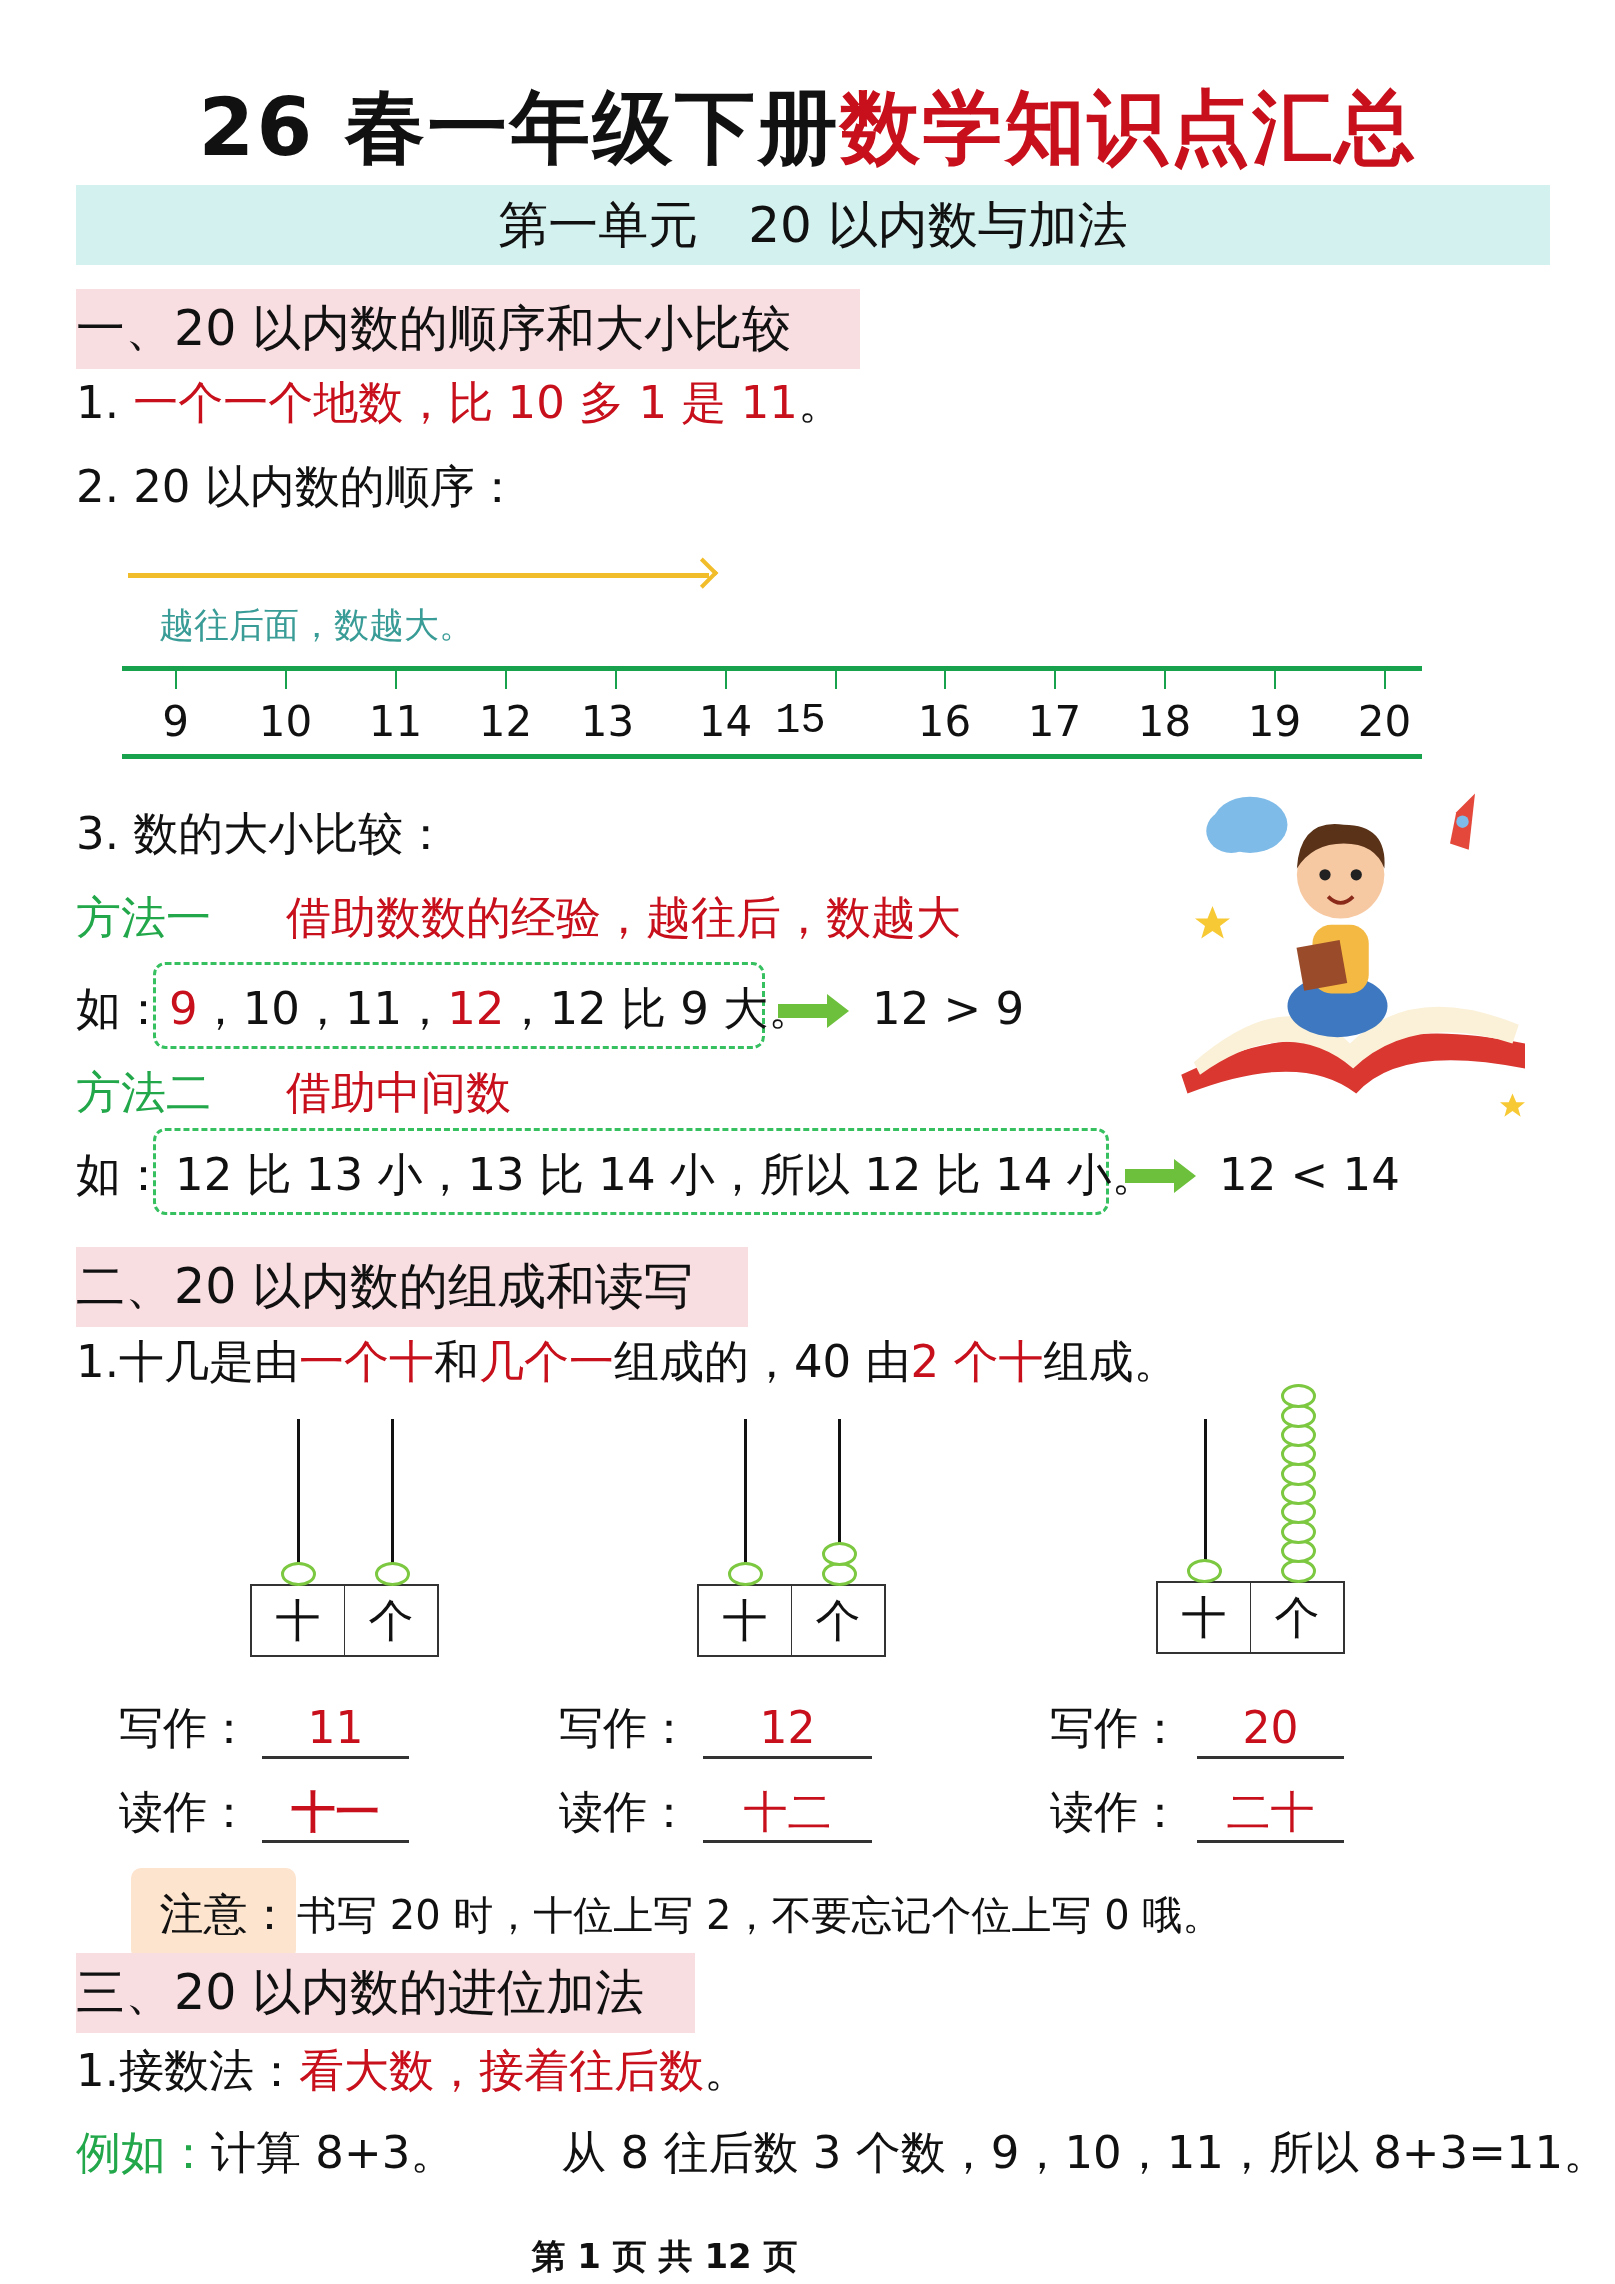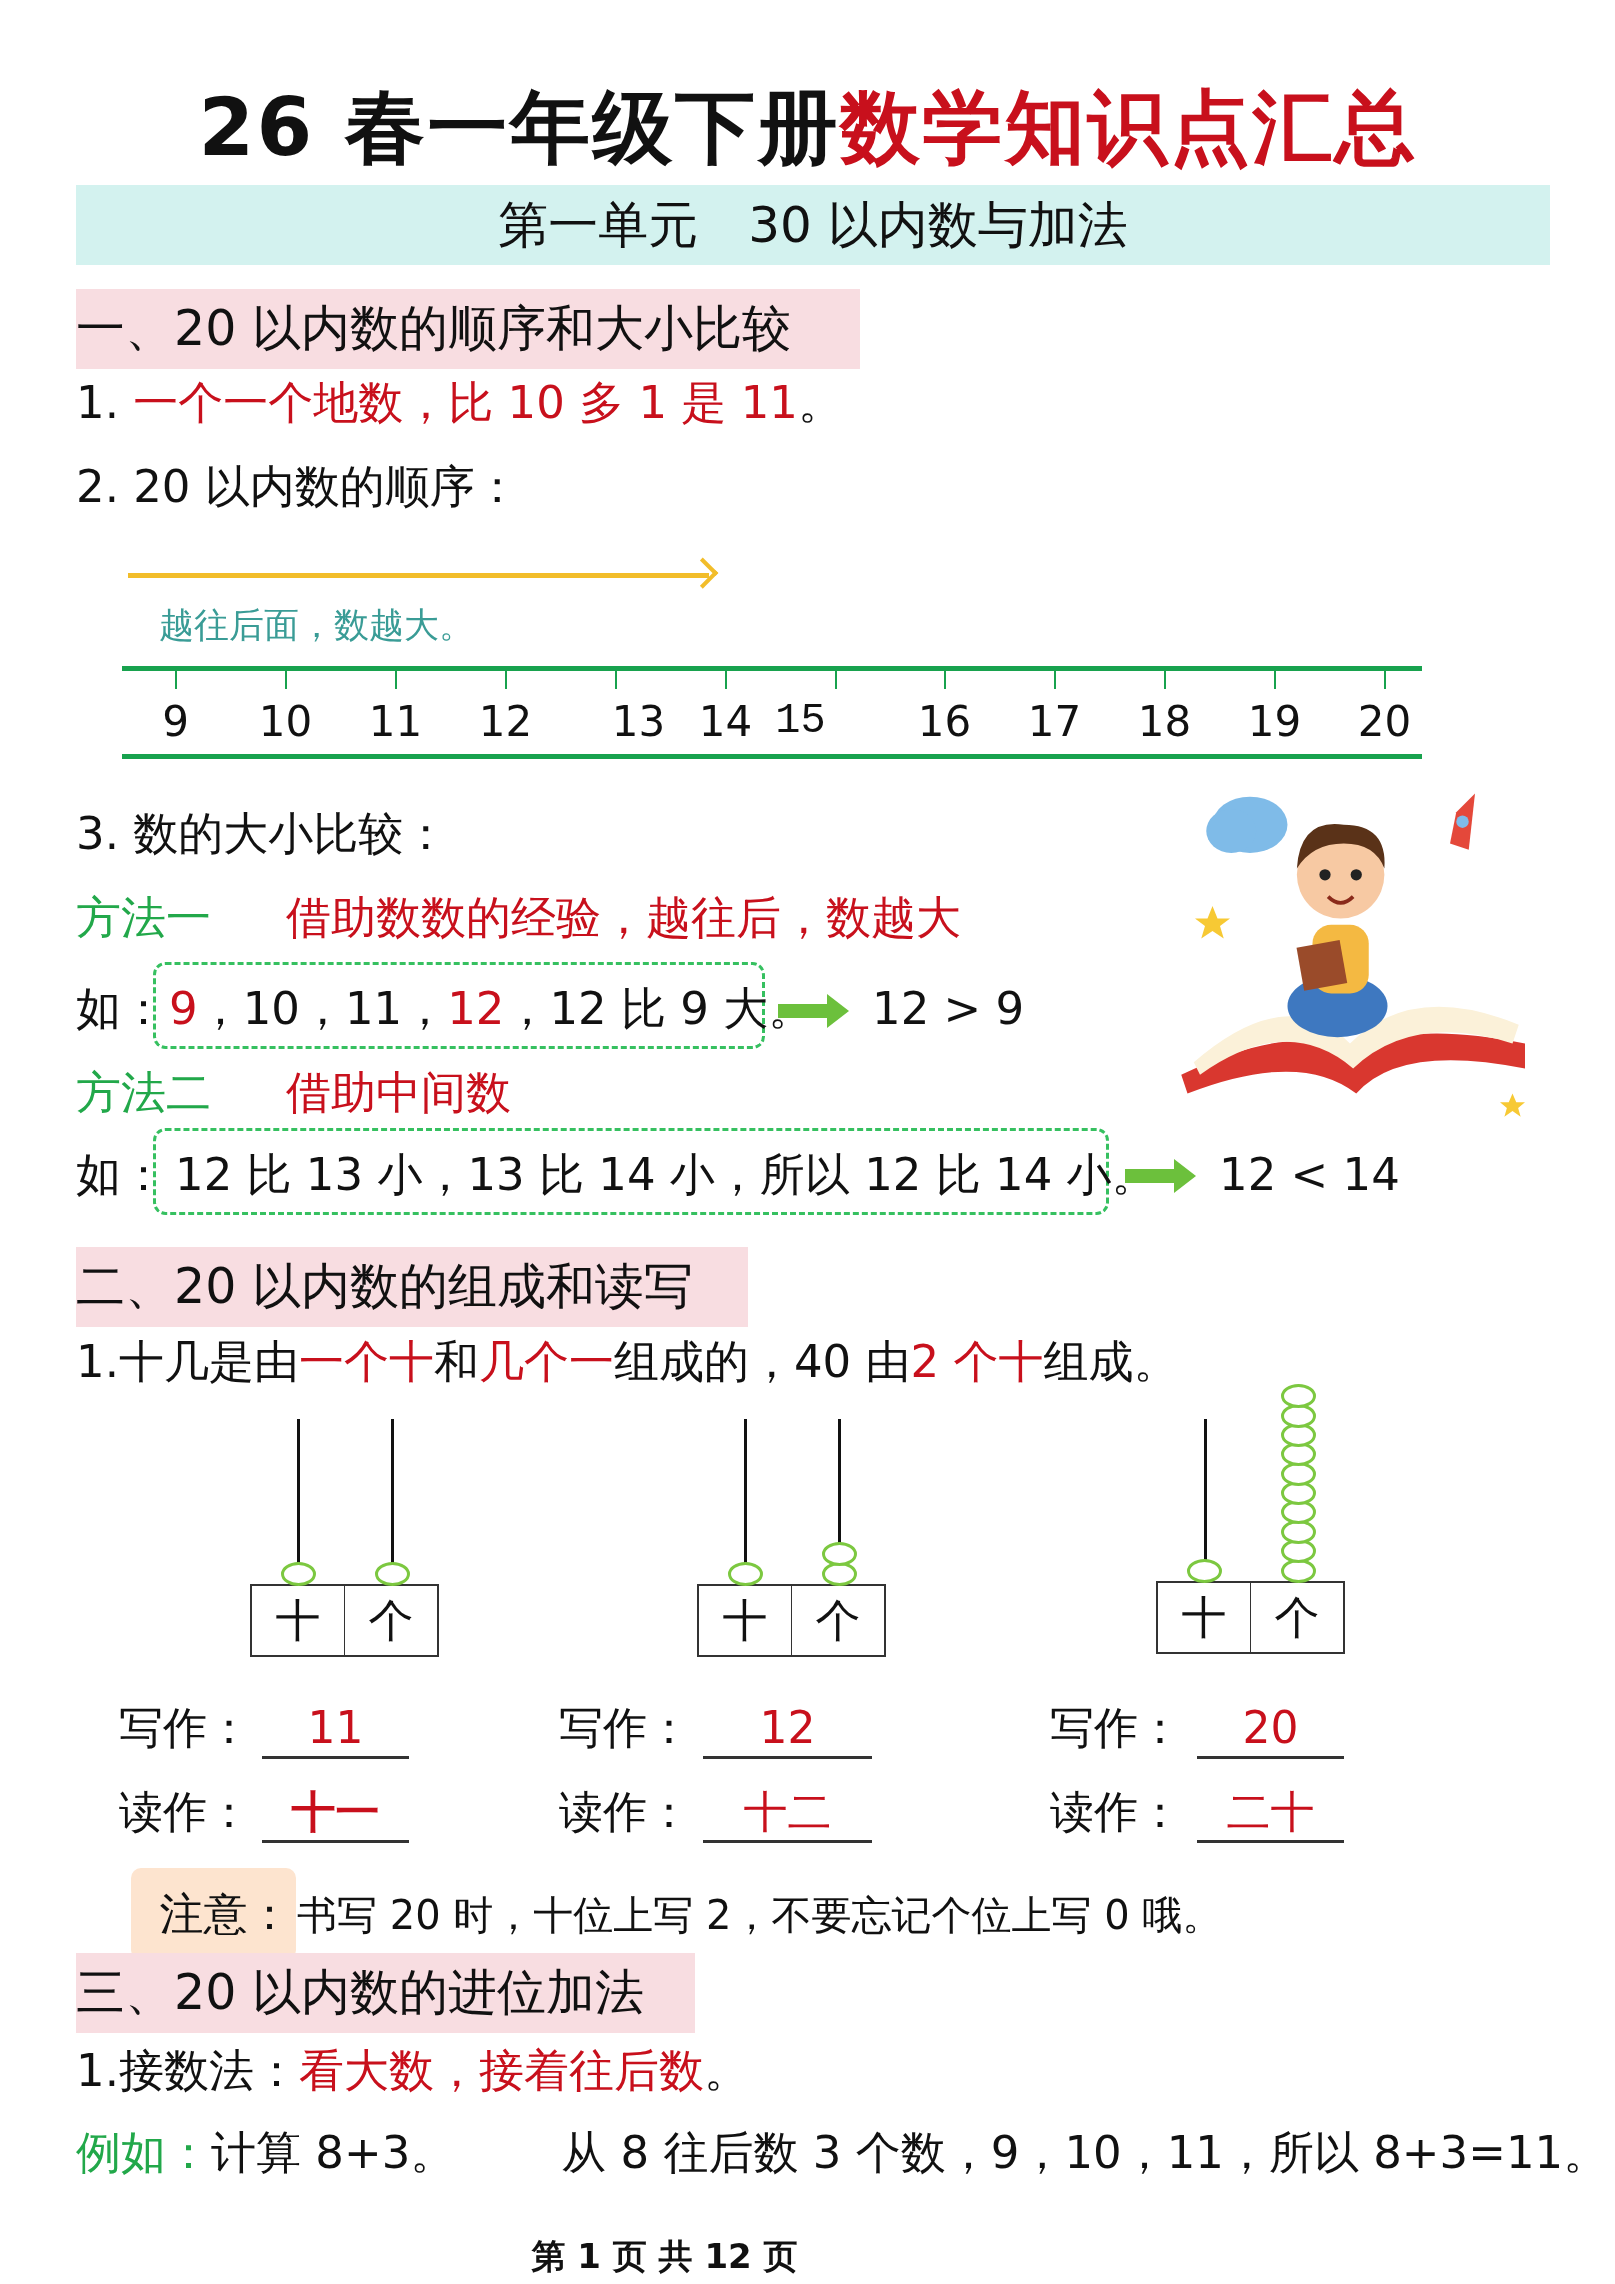--- a/index.html
+++ b/index.html
@@ -28,21 +28,21 @@
   .lbl{font-size:44px;line-height:62px;}
   .note-tag{background:#fde4cf;border-radius:10px;font-size:44px;text-align:center;}
 </style>
 </head>
 <body>
 
 <div class="abs title">
   <span>26 春一年级下册</span><span class="red">数学知识点汇总</span>
 </div>
 
-<div class="abs unit-bar">第一单元　30 以内数与加法</div>
+<div class="abs unit-bar">第一单元　20 以内数与加法</div>
 
 <div class="abs sec-head" style="top:289px;width:781px;">一、20 以内数的顺序和大小比较</div>
 
 <div class="abs line" style="top:372px;">
   <span>1. </span><span class="red">一个一个地数，比 10 多 1 是 11</span><span>。</span>
 </div>
 
 <div class="abs line" style="top:456px;">2. 20 以内数的顺序：</div>
 
 <div class="abs" style="left:128px;top:573px;width:581px;height:5px;background:#f2bd2a;"></div>
@@ -54,21 +54,21 @@
 <div id="nl">
     <div class="abs tick" style="left: 175px; top: 671px;"></div>
     <div class="abs nl-num" style="left: 175px; top: 697px;">9</div>
     <div class="abs tick" style="left: 285px; top: 671px;"></div>
     <div class="abs nl-num" style="left: 285px; top: 697px;">10</div>
     <div class="abs tick" style="left: 395px; top: 671px;"></div>
     <div class="abs nl-num" style="left: 395px; top: 697px;">11</div>
     <div class="abs tick" style="left: 505px; top: 671px;"></div>
     <div class="abs nl-num" style="left: 505px; top: 697px;">12</div>
     <div class="abs tick" style="left: 615px; top: 671px;"></div>
-    <div class="abs nl-num" style="left: 638px; top: 697px;">13</div>
+    <div class="abs nl-num" style="left: 607px; top: 697px;">13</div>
     <div class="abs tick" style="left: 725px; top: 671px;"></div>
     <div class="abs nl-num" style="left: 725px; top: 697px;">14</div>
     <div class="abs tick" style="left: 835px; top: 671px;"></div>
     <div class="abs nl-num" style="left: 800px; top: 697px; font-family: Liberation Mono, monospace;">15</div>
     <div class="abs tick" style="left: 944px; top: 671px;"></div>
     <div class="abs nl-num" style="left: 944px; top: 697px;">16</div>
     <div class="abs tick" style="left: 1054px; top: 671px;"></div>
     <div class="abs nl-num" style="left: 1054px; top: 697px;">17</div>
     <div class="abs tick" style="left: 1164px; top: 671px;"></div>
     <div class="abs nl-num" style="left: 1164px; top: 697px;">18</div>

